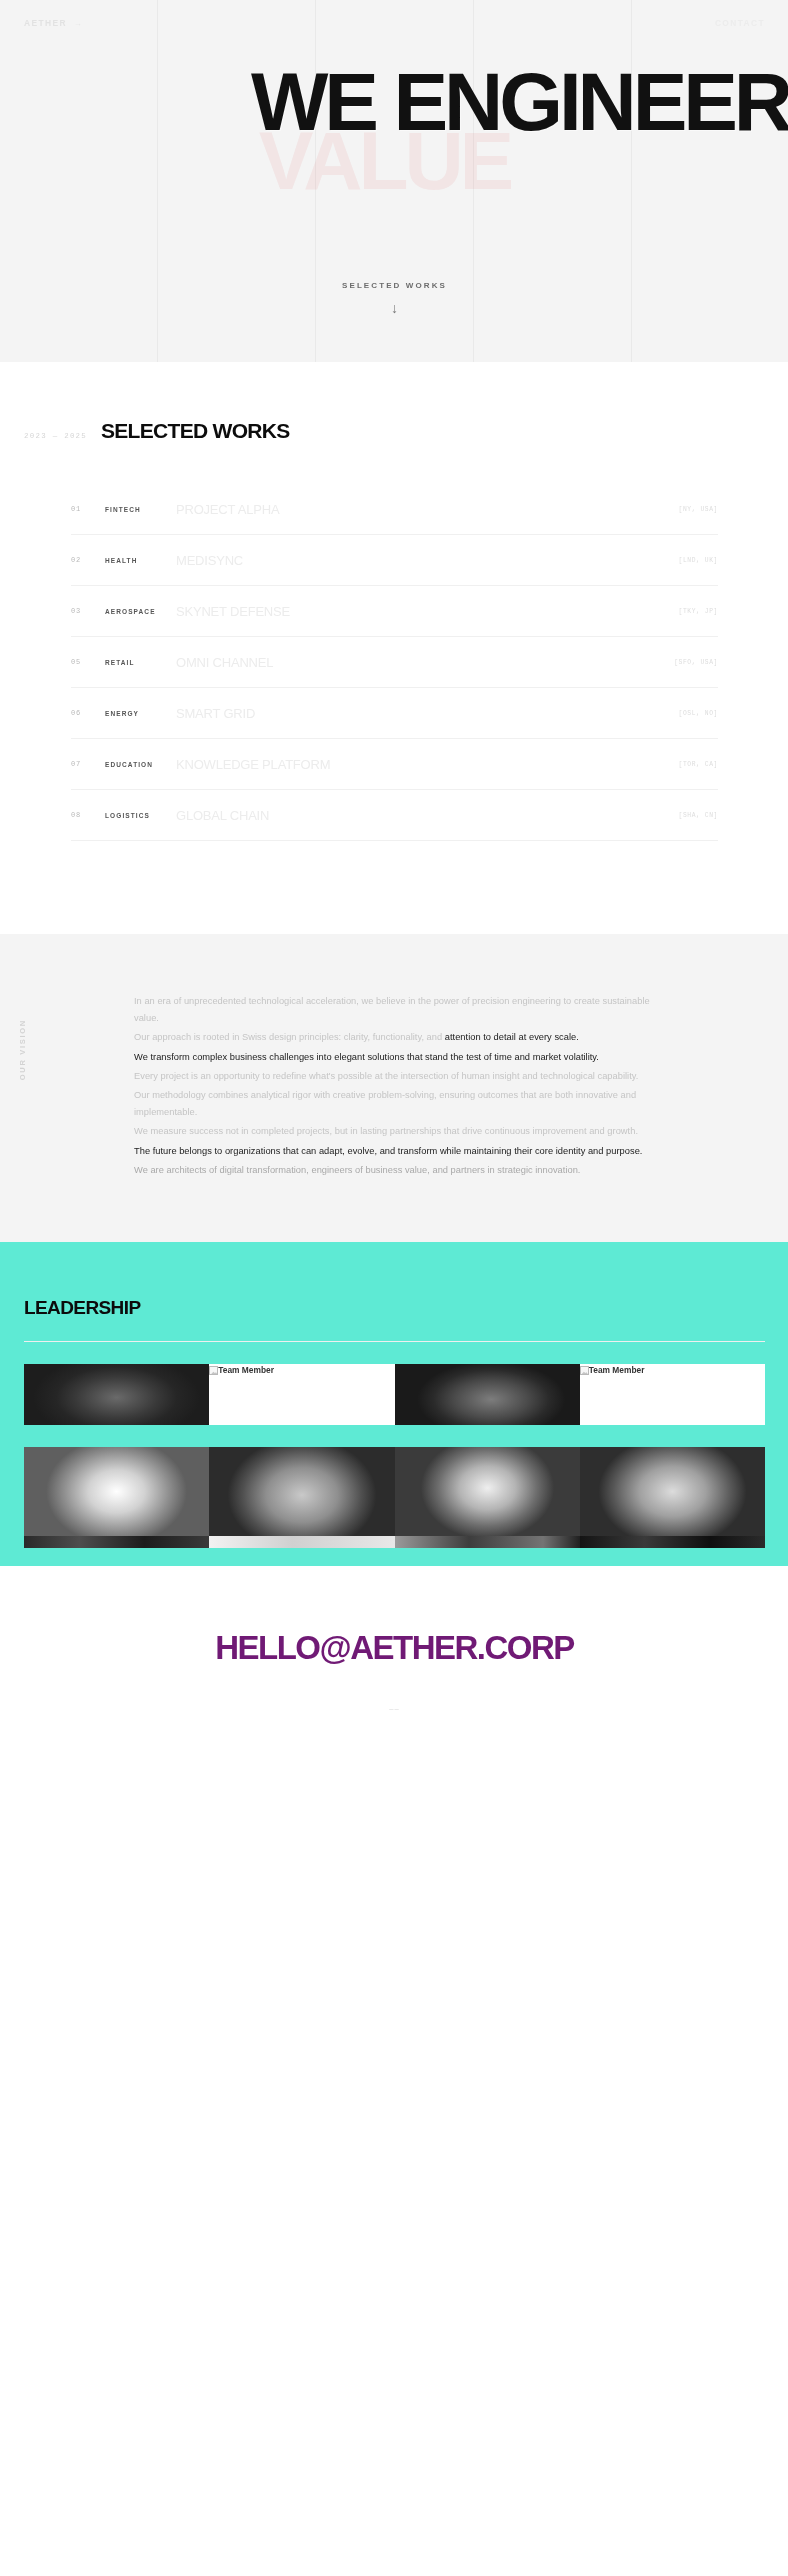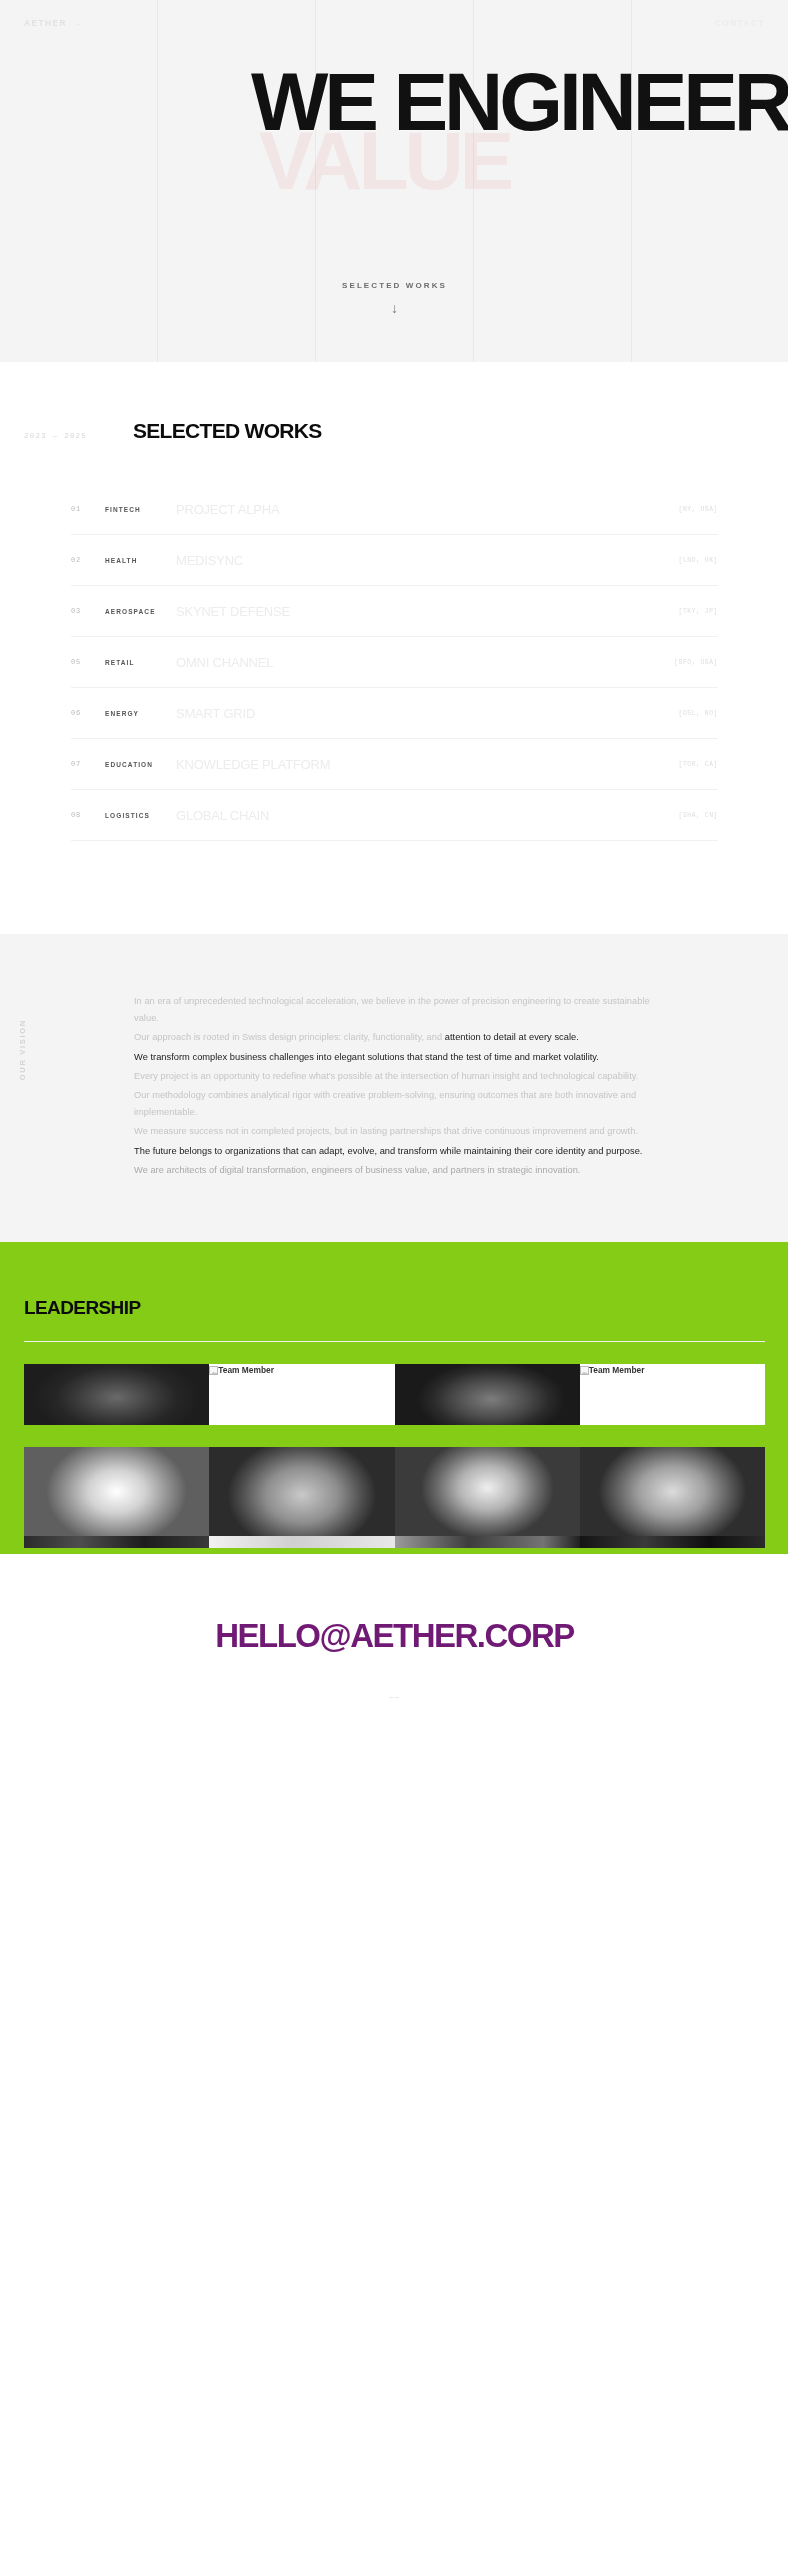--- a/index.html
+++ b/index.html
@@ -117,21 +117,20 @@
   
   .works {
     background: #ffffff;
     padding: 57px 0 93px 0;
   }
   .works-head {
     display: flex;
     align-items: baseline;
     padding: 0 24px;
     margin-bottom: 41px;
-    gap: 32px;
   }
   .works-years {
     width: 77px;
     flex: 0 0 77px;
     font-size: 7.4px;
     font-weight: 500;
     letter-spacing: 1.3px;
     color: #d6d6d6;
     font-family: "Liberation Mono", monospace;
   }
@@ -223,22 +222,22 @@
   }
   .vision-p.semi { color: #a9a9a9; }
   .vision-p .hl {
     color: #1b1b1b;
     font-weight: 400;
   }
   .vision-p.strong { color: #1b1b1b; }
 
   
   .leadership {
-    background: #84cc16;
-    padding: 55px 0 6px 0;
+    background: #5eead4;
+    padding: 55px 0 18px 0;
   }
   .lead-title {
     padding: 0 24px;
     font-size: 19px;
     font-weight: 700;
     letter-spacing: -0.6px;
     color: #0c0c0c;
     margin-bottom: 22px;
   }
   .lead-rule {

